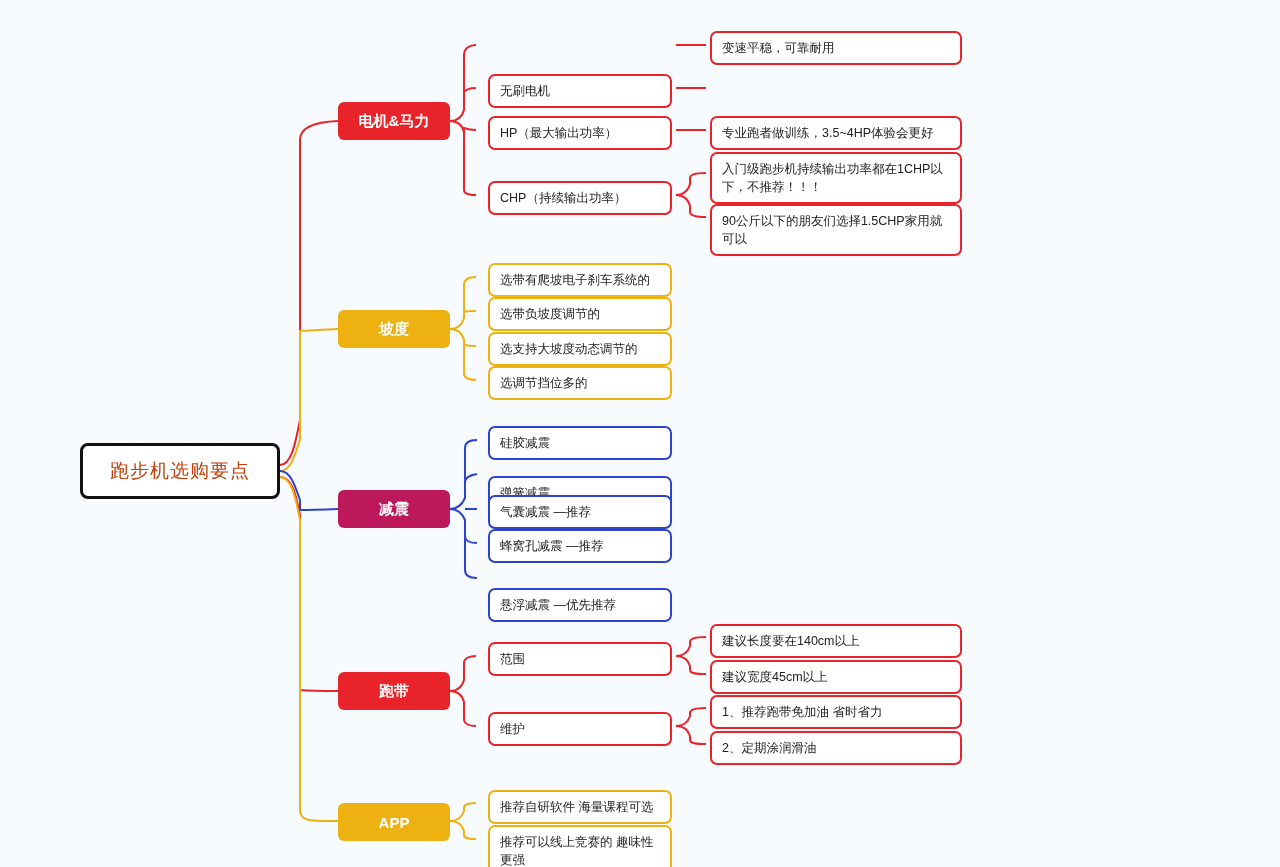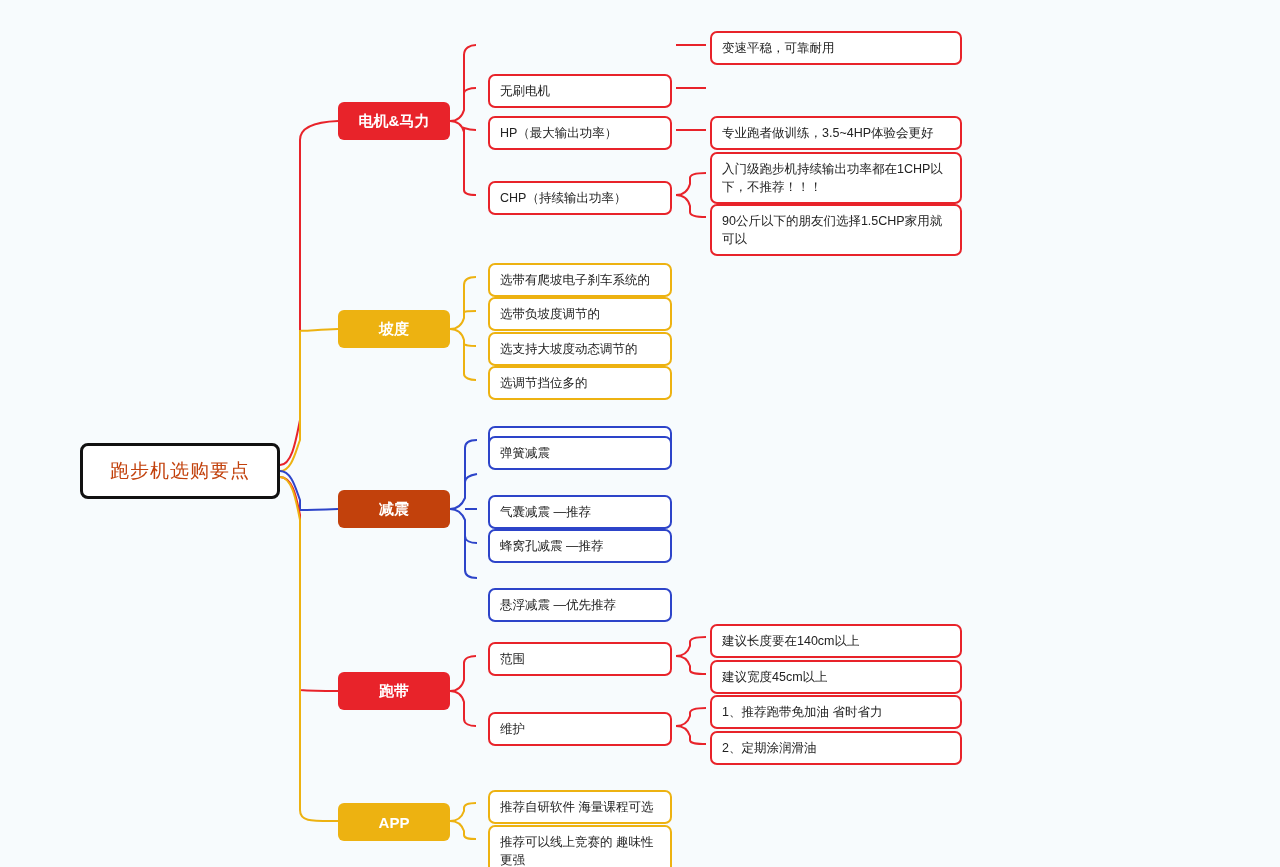--- a/index.html
+++ b/index.html
@@ -72,21 +72,21 @@
   .leaf-l2 {
     left: 710px;
     width: 252px;
     box-sizing: border-box;
   }
   .c-red { border-color: #e8232a; }
   .c-yellow { border-color: #edb211; }
   .c-blue { border-color: #2d44c9; }
   .bg-red { background: #e8232a; }
   .bg-yellow { background: #edb211; }
-  .bg-blue { background: #c2410c; }
+  .bg-blue { background: #be185d; }
 </style>
 </head>
 <body>
 
 <div id="canvas">
 
   <svg class="links" viewBox="0 0 1280 867">
 
     <path d="M280 465 C 292 465, 296 440, 300 420 L300 140 C300 128, 312 122, 338 121" fill="none" stroke="#e8232a" stroke-width="2"></path>
     <path d="M280 471 C 292 471, 296 450, 300 440 L300 330 C300 332, 312 330, 338 329" fill="none" stroke="#edb211" stroke-width="2"></path>
@@ -176,21 +176,21 @@
     <span>选调节挡位多的</span>
   </div>
 
   <div class="node branch-node bg-blue" style="left:338px; top:490px;">
     <span>减震</span>
   </div>
 
   <div class="node leaf-node leaf-l1 c-blue" style="top:426px;">
     <span>硅胶减震</span>
   </div>
-  <div class="node leaf-node leaf-l1 c-blue" style="top:436px;">
+  <div class="node leaf-node leaf-l1 c-blue" style="top:476px;">
     <span>弹簧减震</span>
   </div>
   <div class="node leaf-node leaf-l1 c-blue" style="top:495px;">
     <span>气囊减震 —推荐</span>
   </div>
   <div class="node leaf-node leaf-l1 c-blue" style="top:529px;">
     <span>蜂窝孔减震 —推荐</span>
   </div>
   <div class="node leaf-node leaf-l1 c-blue" style="top:588px;">
     <span>悬浮减震 —优先推荐</span>

